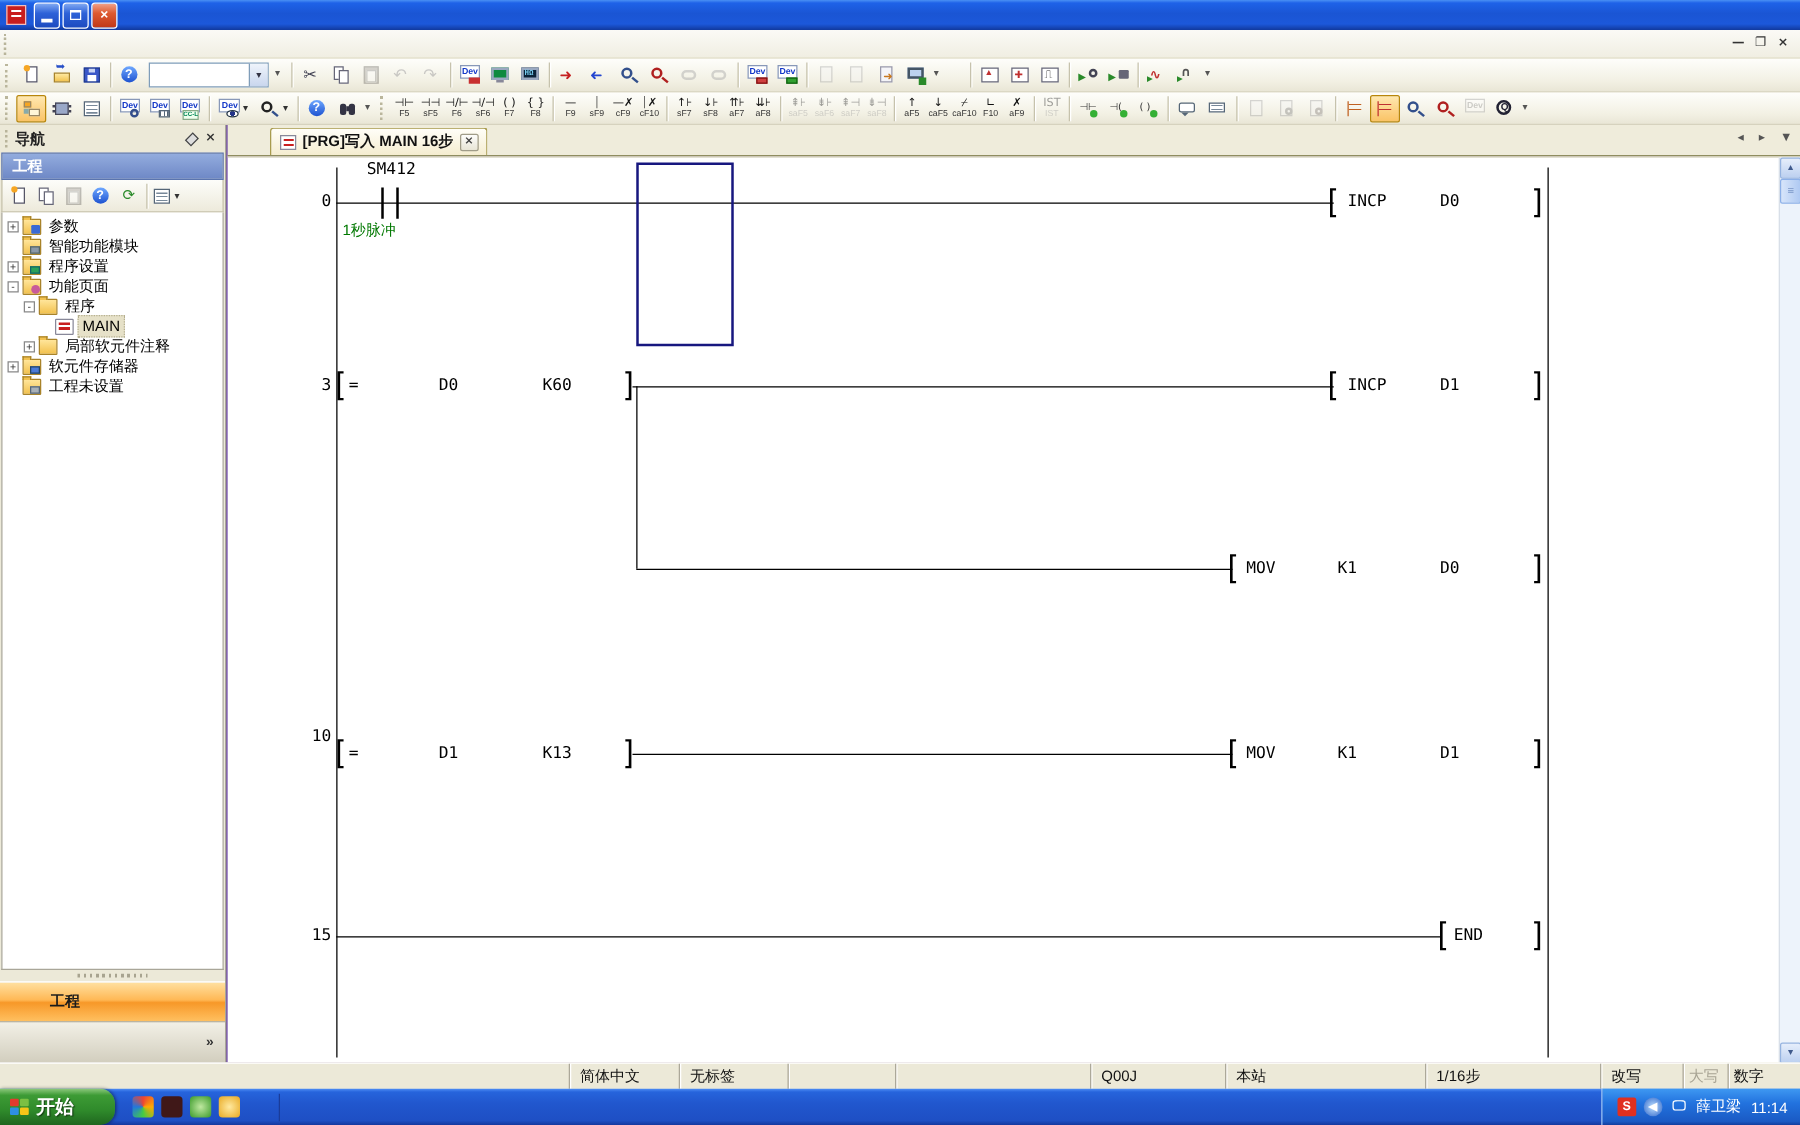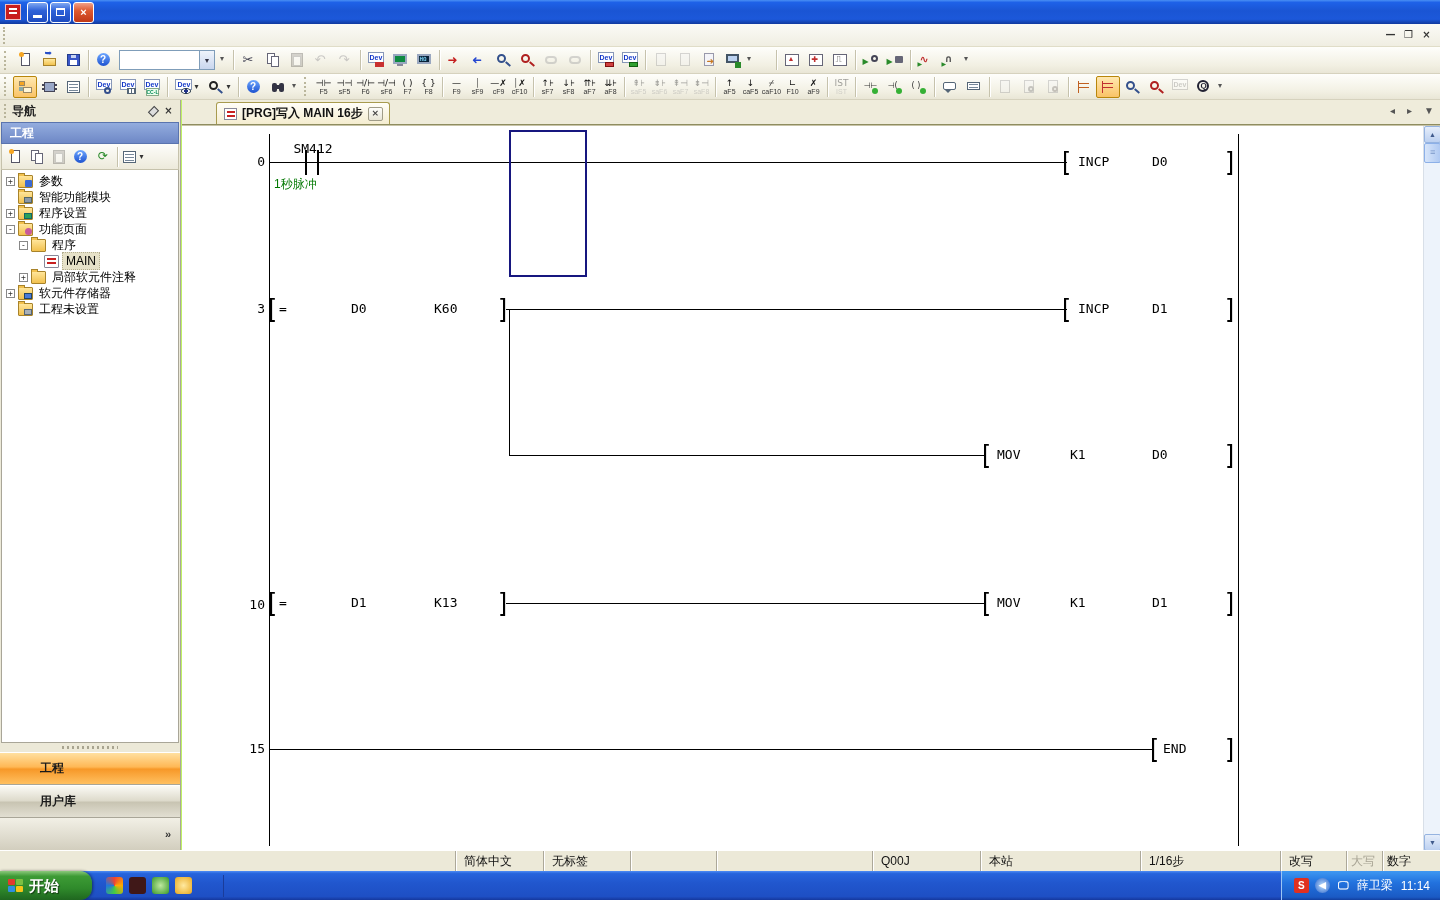--- a/index.html
+++ b/index.html
@@ -129,21 +129,21 @@
 .ic-zoom-q::after{content:"Q";left:5px;top:3px;font:bold 8px/8px "Liberation Sans";color:#223}
 
 
 .ladbtn{width:21px;height:24px;display:flex;flex-direction:column;align-items:center;justify-content:center;border:1px solid transparent;flex:0 0 auto}
 .ladbtn.disabled{opacity:.4;filter:grayscale(1)}
 .ladbtn .lg{font:9px/10px "DejaVu Sans";color:#111;white-space:nowrap}
 .ladbtn .ll{font:7px/8px "Liberation Sans";color:#333}
 .ladbtn.disabled .ll{color:#999}
 
 
-#workspace{position:absolute;left:0;top:100px;width:1360px;height:750px;background:#bef264}
+#workspace{position:absolute;left:0;top:100px;width:1360px;height:750px;background:#4c1d95}
 
 
 #nav{position:absolute;left:0;top:0;width:181px;height:750px;background:#ECE9D8;border-right:1px solid #A9A698;display:flex;flex-direction:column}
 #nav-title{height:22px;display:flex;align-items:center;padding:0 4px;font-weight:bold;color:#222}
 #nav-title .grip{width:4px;height:14px;border-left:2px dotted #B8B49A;margin-right:4px}
 #nav-title .sp{flex:1}
 .pinbtn,.navx{width:15px;height:14px;display:flex;align-items:center;justify-content:center;color:#333;font:bold 10px/1 "DejaVu Sans";border:1px solid transparent}
 .pinbtn::before{content:"";width:5px;height:7px;border:1px solid #444;background:#ddd;transform:rotate(45deg)}
 #nav-proj{height:22px;margin:0 1px;background:linear-gradient(180deg,#93ACDE,#6E88C6);color:#fff;font-weight:bold;display:flex;align-items:center;padding:0 8px;border:1px solid #5A74AE}
 #nav-tools{height:26px;display:flex;align-items:center;background:linear-gradient(180deg,#FDFDFA,#EDEADB);border:1px solid #C6C2AC;border-top:none;margin:0 1px;padding-left:2px}
@@ -666,24 +666,20 @@
       </div>
     <div id="nav-split">
         <span class="dots"></span>
       </div>
     <div>
 
     <div class="navbtn active">
           <span class="nb-ic ic ic-nb-proj ti-nb-proj"></span>
           <span>工程</span>
         </div>
-        <div class="navbtn">
-          <span class="nb-ic ic ic-nb-lib ti-nb-lib"></span>
-          <span>用户库</span>
-        </div>
       </div>
     <div id="nav-foot">
       <span class="chev">»</span>
     </div>
   </div>
 
   <div id="tabbar">
     <div id="doc-tab">
       <span class="tab-icon"></span>
       <span>[PRG]写入 MAIN 16步</span>
@@ -698,21 +694,21 @@
 
   <div id="canvas">
 
     <div class="vline" style="left:87px;top:8px;height:712px"></div>
     <div class="vline" style="left:1056px;top:8px;height:712px"></div>
 
     <div class="lad-step" style="left:49px;top:28px">0</div>
     <div class="hline" style="left:87px;top:36px;width:798px"></div>
     <div class="vline" style="left:123px;top:24px;height:25px;width:2px"></div>
     <div class="vline" style="left:135px;top:24px;height:25px;width:2px"></div>
-    <div class="lad-text" style="left:96px;top:15px;width:70px;text-align:center">SM412</div>
+    <div class="lad-text" style="left:96px;top:2px;width:70px;text-align:center">SM412</div>
     <div class="lad-comment" style="left:92px;top:51px">1秒脉冲</div>
     <div class="bracket" style="left:880px;top:23px">[</div>
     <div class="lad-text" style="left:896px;top:28px">INCP</div>
     <div class="lad-text" style="left:970px;top:28px">D0</div>
     <div class="bracket" style="left:1043px;top:23px">]</div>
     <div id="sel-box" style="left:327px;top:4px;width:78px;height:147px"></div>
 
     <div class="lad-step" style="left:49px;top:175px">3</div>
     <div class="bracket" style="left:86px;top:170px">[</div>
     <div class="lad-text" style="left:97px;top:175px">=</div>
@@ -725,21 +721,21 @@
     <div class="lad-text" style="left:896px;top:175px">INCP</div>
     <div class="lad-text" style="left:970px;top:175px">D1</div>
     <div class="bracket" style="left:1043px;top:170px">]</div>
     <div class="hline" style="left:327px;top:329px;width:477px"></div>
     <div class="bracket" style="left:800px;top:316px">[</div>
     <div class="lad-text" style="left:815px;top:321px">MOV</div>
     <div class="lad-text" style="left:888px;top:321px">K1</div>
     <div class="lad-text" style="left:970px;top:321px">D0</div>
     <div class="bracket" style="left:1043px;top:316px">]</div>
 
-    <div class="lad-step" style="left:49px;top:471px">10</div>
+    <div class="lad-step" style="left:49px;top:456px">10</div>
     <div class="bracket" style="left:86px;top:464px">[</div>
     <div class="lad-text" style="left:97px;top:469px">=</div>
     <div class="lad-text" style="left:169px;top:469px">D1</div>
     <div class="lad-text" style="left:252px;top:469px">K13</div>
     <div class="bracket" style="left:316px;top:464px">]</div>
     <div class="hline" style="left:324px;top:477px;width:480px"></div>
     <div class="bracket" style="left:800px;top:464px">[</div>
     <div class="lad-text" style="left:815px;top:469px">MOV</div>
     <div class="lad-text" style="left:888px;top:469px">K1</div>
     <div class="lad-text" style="left:970px;top:469px">D1</div>

